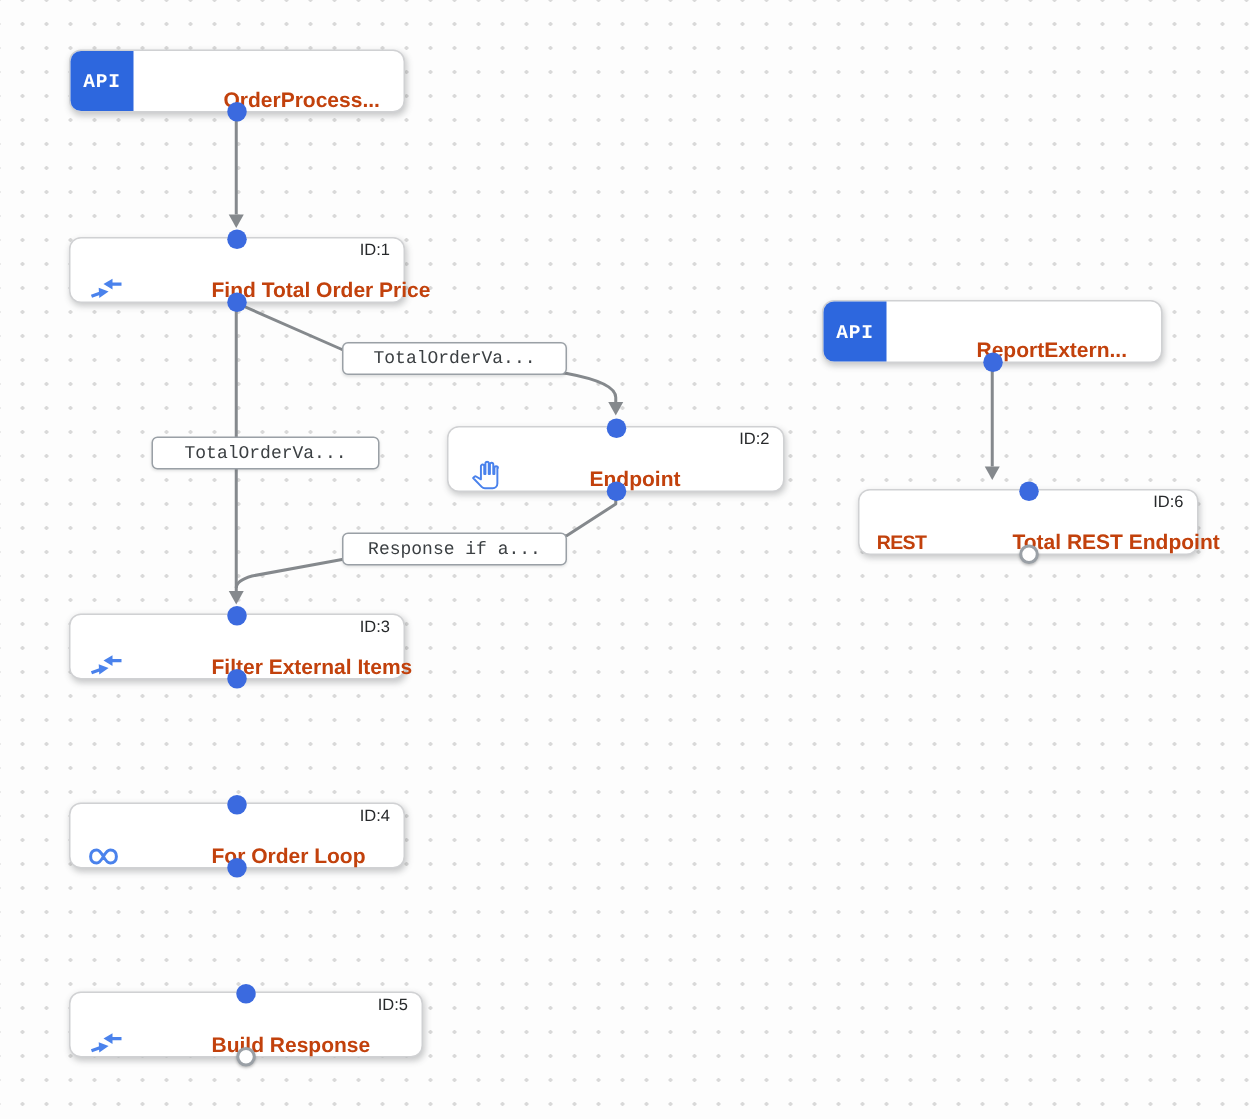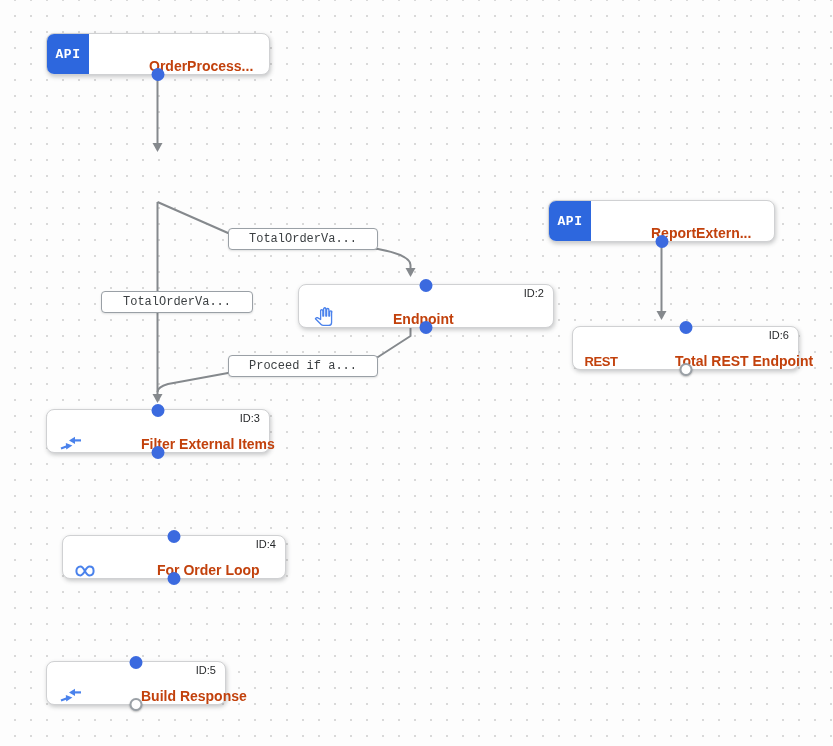--- a/index.html
+++ b/index.html
@@ -95,81 +95,95 @@
       <path class="edge-stroke" d="M410.5,328 V336 L378,357 L228,373 L168,384 Q157.5,387 157.5,392"></path>
     </g>
     <g>
       <path class="edge-stroke" d="M661.5,242 V311"></path>
       <polygon class="edge-arrow" points="656.5,311 666.5,311 661.5,320"></polygon>
     </g>
   </svg>
 
   <div class="edge-label" style="left:228px;top:228px;width:150px">TotalOrderVa...</div>
   <div class="edge-label" style="left:101px;top:291px;width:152px">TotalOrderVa...</div>
-  <div class="edge-label" style="left:228px;top:355px;width:150px">Proceed if a...</div>
+  <div class="edge-label" style="left:228px;top:355px;width:150px">Response if a...</div>
 
   <div class="node trigger" style="left:46px;top:33px;width:224px;height:42px">
     <div class="trigger-icon">
       <span>API</span>
     </div>
     <div class="node-title">OrderProcess...</div>
     <span class="dot dot-bottom"></span>
   </div>
 
-
-  <div class="node task" style="left:298px;top:284px;width:256px;height:44px">
-    <span class="dot dot-top"></span>
-    <span class="idbadge">ID:2</span>
-    <div class="task-icon">
-      <svg width="19" height="20" viewBox="0 0 24 26">
-        <path d="M22.5,6.5 V20 c0,2.2-1.8,4-4,4 h-6.8 c-1.05,0-2.05-.42-2.78-1.16 L1.5,15.2 l1.2-1.18 c.22-.19.48-.28.77-.28.21,0,.41.05.58.15 l4.2,2.4 V5 c0-.8.65-1.45,1.45-1.45 S11.15,4.2 11.15,5 v6.8 h1 V2.45 c0-.8.65-1.45,1.45-1.45 s1.45.65,1.45,1.45 V11.8 h1 V3.4 c0-.8.65-1.45,1.45-1.45 s1.45.65,1.45,1.45 V11.8 h1 V6.5 c0-.8.65-1.45,1.45-1.45 s1.6.65,1.6,1.45 z" fill="none" stroke="#4a82ec" stroke-width="1.7" stroke-linejoin="round"></path>
-      </svg>
-    </div>
-    <div class="node-title">Endpoint</div>
-    <span class="dot dot-bottom"></span>
-  </div>
-
-  <div class="node task" style="left:46px;top:409px;width:224px;height:44px">
-    <span class="dot dot-top"></span>
-    <span class="idbadge">ID:3</span>
+  <div class="node task" style="left:46px;top:158px;width:224px;height:44px">
+    <span class="dot dot-top"></span>
+    <span class="idbadge">ID:1</span>
     <div class="task-icon">
       <svg width="24" height="17" viewBox="0 0 24 17">
         <path d="M2,13.5 L8,11.3" stroke="#4a82ec" stroke-width="2.2" fill="none"></path>
         <polygon points="7.2,14.6 13.4,10.4 6.8,7.9" fill="#4a82ec"></polygon>
         <path d="M22,5.4 L15,5.4" stroke="#4a82ec" stroke-width="2.2" fill="none"></path>
         <polygon points="16,9 10,5.4 16,1.8" fill="#4a82ec"></polygon>
       </svg>
     </div>
-    <div class="node-title">Filter External Items</div>
-    <span class="dot dot-bottom"></span>
-  </div>
-
-  <div class="node task" style="left:62px;top:535px;width:224px;height:44px">
-    <span class="dot dot-top"></span>
-    <span class="idbadge">ID:4</span>
-    <div class="task-icon">
-      <svg width="24" height="14" viewBox="0 0 24 14">
-        <path d="M5.5,2.6 C2.8,2.6 1.4,4.6 1.4,7 c0,2.4 1.4,4.4 4.1,4.4 c4,0 4.8,-8.8 9,-8.8 c2.7,0 4.1,2 4.1,4.4 c0,2.4 -1.4,4.4 -4.1,4.4 c-4.2,0 -5,-8.8 -9,-8.8 z" fill="none" stroke="#4a82ec" stroke-width="2"></path>
-      </svg>
-    </div>
-    <div class="node-title">For Order Loop</div>
-    <span class="dot dot-bottom"></span>
-  </div>
-
-  <div class="node task" style="left:46px;top:661px;width:180px;height:44px">
-    <span class="dot dot-top"></span>
-    <span class="idbadge">ID:5</span>
+    <div class="node-title">Find Total Order Price</div>
+    <span class="dot dot-bottom"></span>
+  </div>
+
+  <div class="node task" style="left:298px;top:284px;width:225px;height:44px">
+    <span class="dot dot-top"></span>
+    <span class="idbadge">ID:2</span>
+    <div class="task-icon">
+      <svg width="19" height="20" viewBox="0 0 24 26">
+        <path d="M22.5,6.5 V20 c0,2.2-1.8,4-4,4 h-6.8 c-1.05,0-2.05-.42-2.78-1.16 L1.5,15.2 l1.2-1.18 c.22-.19.48-.28.77-.28.21,0,.41.05.58.15 l4.2,2.4 V5 c0-.8.65-1.45,1.45-1.45 S11.15,4.2 11.15,5 v6.8 h1 V2.45 c0-.8.65-1.45,1.45-1.45 s1.45.65,1.45,1.45 V11.8 h1 V3.4 c0-.8.65-1.45,1.45-1.45 s1.45.65,1.45,1.45 V11.8 h1 V6.5 c0-.8.65-1.45,1.45-1.45 s1.6.65,1.6,1.45 z" fill="none" stroke="#4a82ec" stroke-width="1.7" stroke-linejoin="round"></path>
+      </svg>
+    </div>
+    <div class="node-title">Endpoint</div>
+    <span class="dot dot-bottom"></span>
+  </div>
+
+  <div class="node task" style="left:46px;top:409px;width:224px;height:44px">
+    <span class="dot dot-top"></span>
+    <span class="idbadge">ID:3</span>
     <div class="task-icon">
       <svg width="24" height="17" viewBox="0 0 24 17">
         <path d="M2,13.5 L8,11.3" stroke="#4a82ec" stroke-width="2.2" fill="none"></path>
         <polygon points="7.2,14.6 13.4,10.4 6.8,7.9" fill="#4a82ec"></polygon>
         <path d="M22,5.4 L15,5.4" stroke="#4a82ec" stroke-width="2.2" fill="none"></path>
         <polygon points="16,9 10,5.4 16,1.8" fill="#4a82ec"></polygon>
       </svg>
     </div>
+    <div class="node-title">Filter External Items</div>
+    <span class="dot dot-bottom"></span>
+  </div>
+
+  <div class="node task" style="left:46px;top:535px;width:224px;height:44px">
+    <span class="dot dot-top"></span>
+    <span class="idbadge">ID:4</span>
+    <div class="task-icon">
+      <svg width="24" height="14" viewBox="0 0 24 14">
+        <path d="M5.5,2.6 C2.8,2.6 1.4,4.6 1.4,7 c0,2.4 1.4,4.4 4.1,4.4 c4,0 4.8,-8.8 9,-8.8 c2.7,0 4.1,2 4.1,4.4 c0,2.4 -1.4,4.4 -4.1,4.4 c-4.2,0 -5,-8.8 -9,-8.8 z" fill="none" stroke="#4a82ec" stroke-width="2"></path>
+      </svg>
+    </div>
+    <div class="node-title">For Order Loop</div>
+    <span class="dot dot-bottom"></span>
+  </div>
+
+  <div class="node task" style="left:46px;top:661px;width:236px;height:44px">
+    <span class="dot dot-top"></span>
+    <span class="idbadge">ID:5</span>
+    <div class="task-icon">
+      <svg width="24" height="17" viewBox="0 0 24 17">
+        <path d="M2,13.5 L8,11.3" stroke="#4a82ec" stroke-width="2.2" fill="none"></path>
+        <polygon points="7.2,14.6 13.4,10.4 6.8,7.9" fill="#4a82ec"></polygon>
+        <path d="M22,5.4 L15,5.4" stroke="#4a82ec" stroke-width="2.2" fill="none"></path>
+        <polygon points="16,9 10,5.4 16,1.8" fill="#4a82ec"></polygon>
+      </svg>
+    </div>
     <div class="node-title">Build Response</div>
     <span class="dot dot-bottom dot-open"></span>
   </div>
 
   <div class="node trigger" style="left:548px;top:200px;width:227px;height:42px">
     <div class="trigger-icon">
       <span>API</span>
     </div>
     <div class="node-title">ReportExtern...</div>
     <span class="dot dot-bottom"></span>

